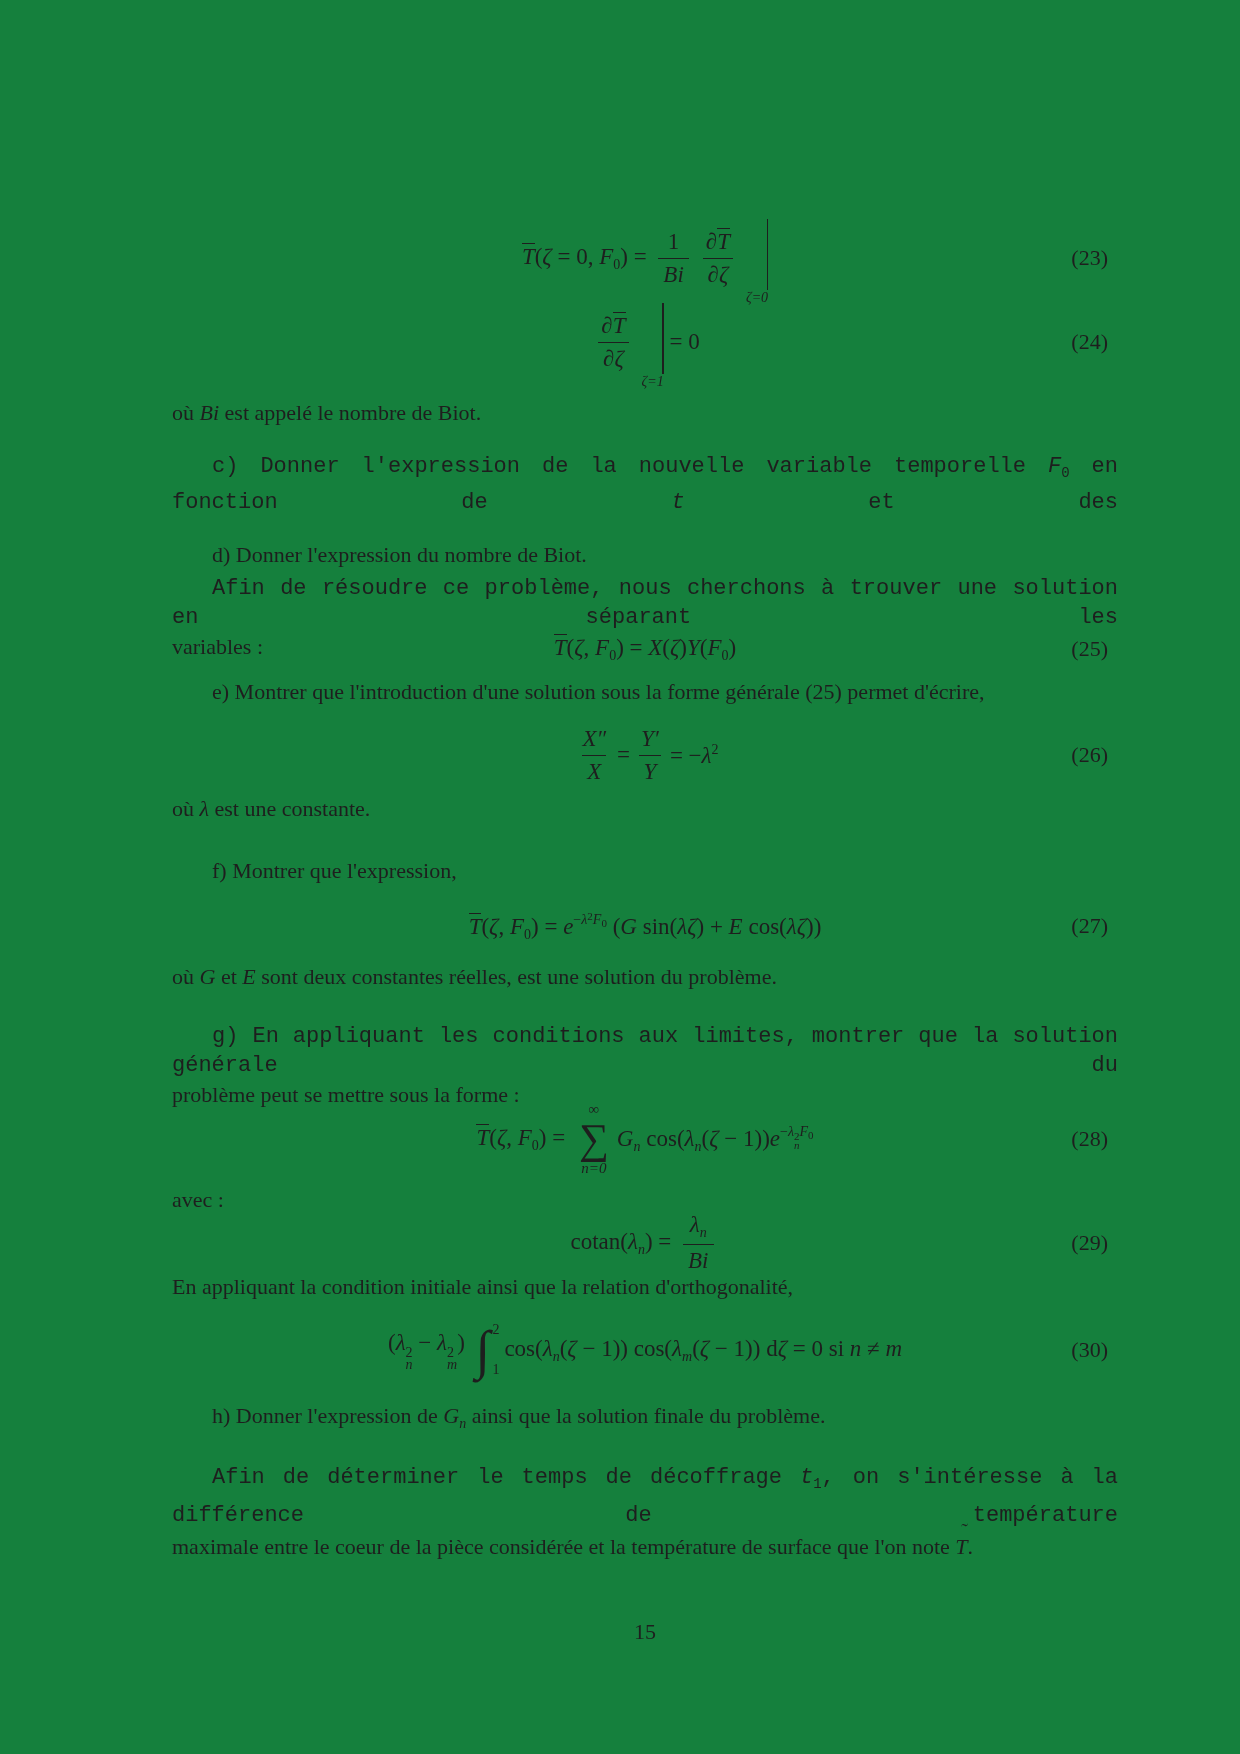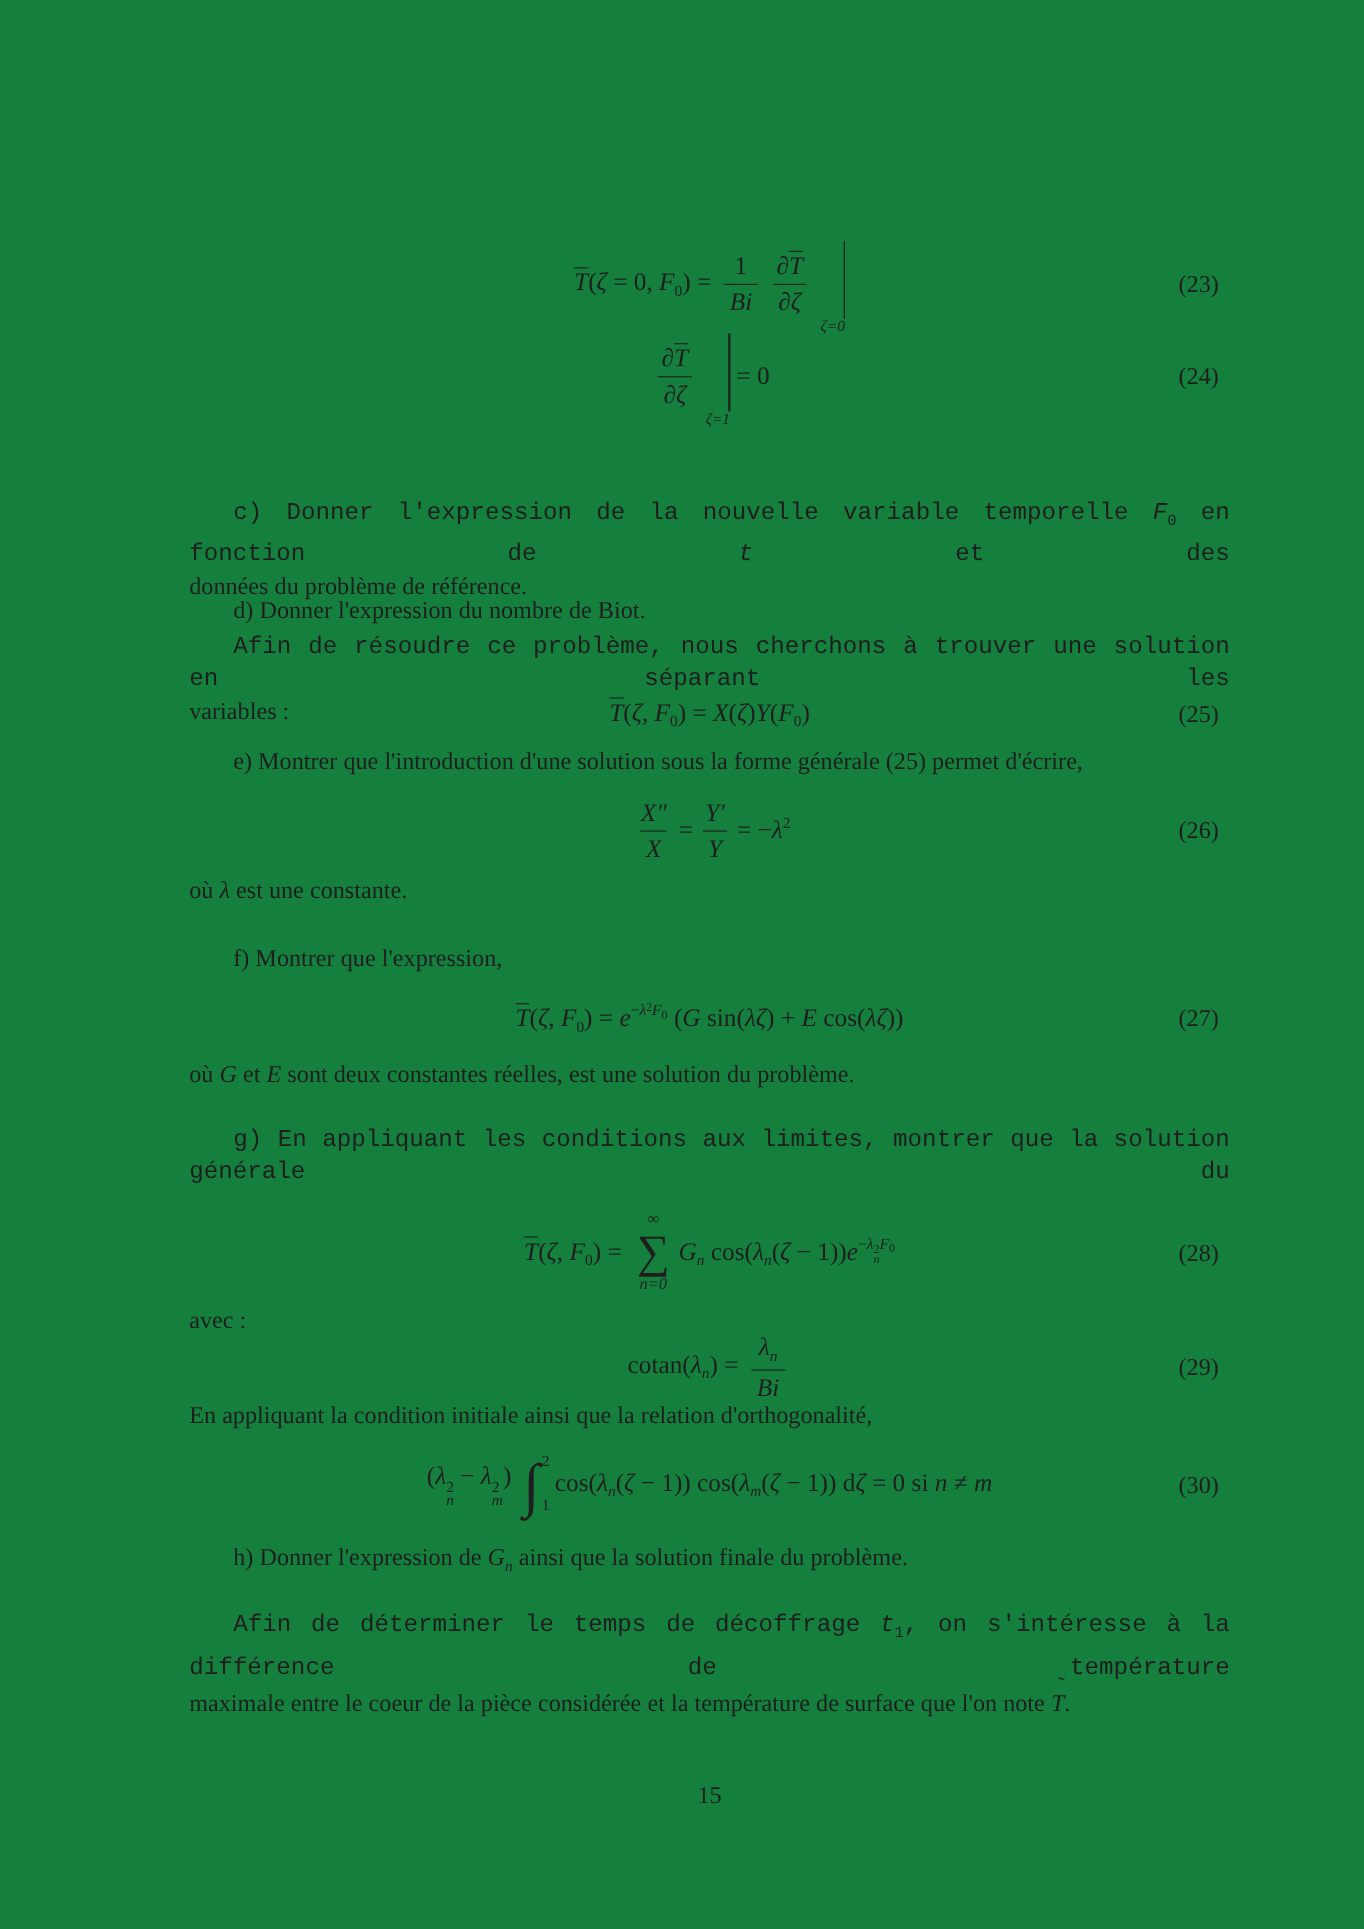--- a/index.html
+++ b/index.html
@@ -82,24 +82,24 @@
       </span>
       <span class="evalwrap">
         <span class="vbar"></span>
           <span class="evalsub mi">ζ=1</span>
       </span>
       <span class="trun"><span class="mr"> = 0</span></span>
     </span>
     <span class="eqnum">(24)</span>
   </div>
 
+  <div class="blk" style="top:398px"><span class="mr">où </span><span class="mi">Bi</span><span class="mr"> est appelé le nombre de Biot.</span></div>
 
   <div class="blk" style="top:452px">
     <div class="jl ind"><span class="mr">c) Donner l'expression de la nouvelle variable temporelle </span><span class="mi">F</span><span class="ms">0</span><span class="mr"> en fonction de </span><span class="mi">t</span><span class="mr"> et des</span></div>
-    <div><span class="mr">données du problème de référence.</span></div>
   </div>
 
   <div class="blk ind" style="top:540px"><span class="mr">d) Donner l'expression du nombre de Biot.</span></div>
 
   <div class="blk" style="top:574px">
     <div class="jl ind"><span class="mr">Afin de résoudre ce problème, nous cherchons à trouver une solution en séparant les</span></div>
     <div><span class="mr">variables :</span></div>
   </div>
 
   <div class="eqblk" style="top:628px;height:42px">
@@ -135,20 +135,21 @@
     <span class="eqrow">
       <span class="trun"><span class="ol mi">T</span><span class="mr">(</span><span class="mi">ζ</span><span class="mr">, </span><span class="mi">F</span><span class="ms">0</span><span class="mr">) = </span><span class="mi">e</span><span class="exp"><span class="mr">−</span><span class="mi">λ</span><span class="mp2">2</span><span class="mi">F</span><span class="ms2">0</span></span><span class="mr"> (</span><span class="mi">G</span><span class="mr"> sin(</span><span class="mi">λζ</span><span class="mr">) + </span><span class="mi">E</span><span class="mr"> cos(</span><span class="mi">λζ</span><span class="mr">))</span></span>
     </span>
     <span class="eqnum">(27)</span>
   </div>
 
   <div class="blk" style="top:962px"><span class="mr">où </span><span class="mi">G</span><span class="mr"> et </span><span class="mi">E</span><span class="mr"> sont deux constantes réelles, est une solution du problème.</span></div>
 
   <div class="blk" style="top:1022px">
     <div class="jl ind"><span class="mr">g) En appliquant les conditions aux limites, montrer que la solution générale du</span></div>
+    <div><span class="mr">problème peut se mettre sous la forme :</span></div>
   </div>
 
   <div class="eqblk" style="top:1094px;height:90px">
     <span class="eqrow">
       <span class="trun"><span class="ol mi">T</span><span class="mr">(</span><span class="mi">ζ</span><span class="mr">, </span><span class="mi">F</span><span class="ms">0</span><span class="mr">) = </span></span>
       <span class="bigop">
         <span class="oplim mr">∞</span>
         <span class="opsym">∑</span>
         <span class="oplim mi">n=0</span>
       </span>

